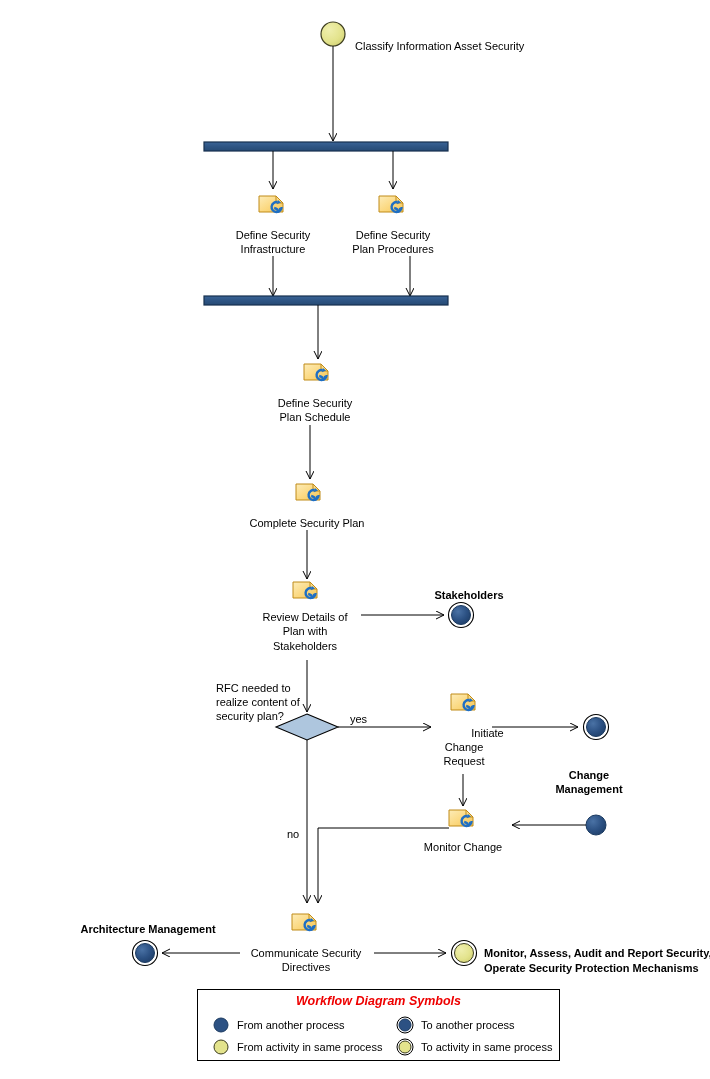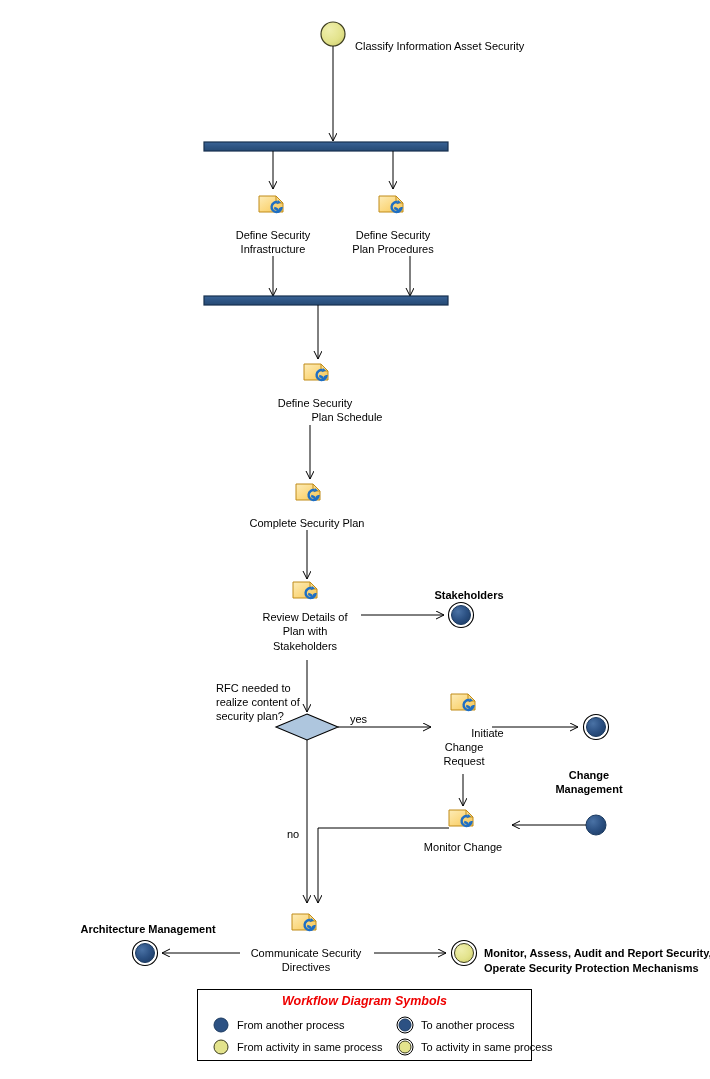--- a/index.html
+++ b/index.html
@@ -39,21 +39,21 @@
   .lbl.left {
     text-align: left;
   }
   .lbl.bold {
     font-weight: bold;
   }
   .legend-box {
     position: absolute;
     left: 197px;
     top: 989px;
-    width: 335px;
+    width: 363px;
     height: 72px;
     border: 1px solid #000000;
     background: #ffffff;
     box-sizing: border-box;
   }
   .legend-title {
     position: absolute;
     top: 4px;
     left: 0;
     width: 100%;
@@ -264,21 +264,21 @@
 
   <div class="lbl left" style="left:355px; top:39px;">Classify Information Asset Security</div>
 
   <div class="lbl ctr" style="left:273px; top:228px;">Define Security</div>
   <div class="lbl ctr" style="left:273px; top:242px;">Infrastructure</div>
 
   <div class="lbl ctr" style="left:393px; top:228px;">Define Security</div>
   <div class="lbl ctr" style="left:393px; top:242px;">Plan Procedures</div>
 
   <div class="lbl ctr" style="left:315px; top:396px;">Define Security</div>
-  <div class="lbl ctr" style="left:315px; top:410px;margin-left:32px;">Plan Schedule</div>
+  <div class="lbl ctr" style="left:315px; top:410px;">Plan Schedule</div>
 
   <div class="lbl ctr" style="left:307px; top:516px;">Complete Security Plan</div>
 
   <div class="lbl ctr" style="left:305px; top:610px;">Review Details of</div>
   <div class="lbl ctr" style="left:305px; top:624px;">Plan with</div>
   <div class="lbl ctr" style="left:305px; top:639px;">Stakeholders</div>
 
   <div class="lbl ctr bold" style="left:469px; top:588px;">Stakeholders</div>
 
   <div class="lbl left" style="left:216px; top:681px;text-align:center;">RFC needed to</div>

